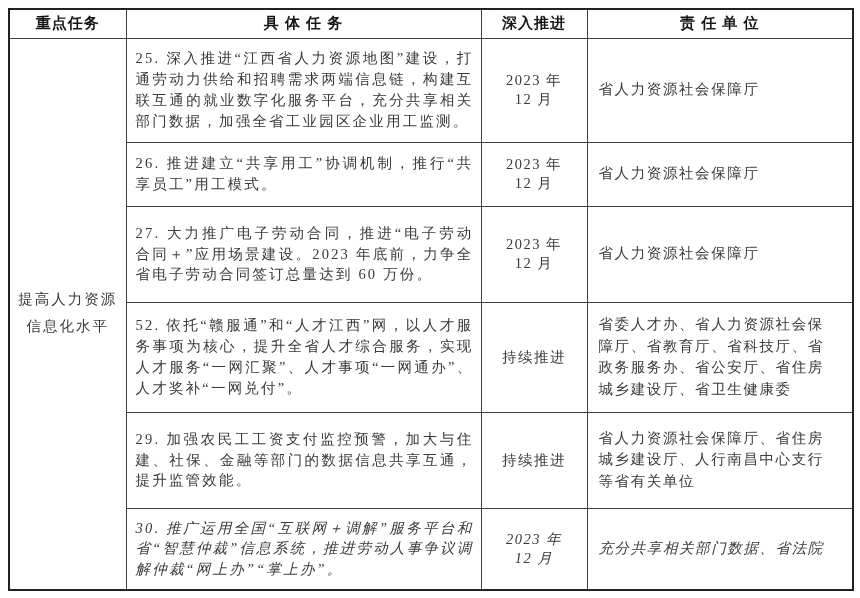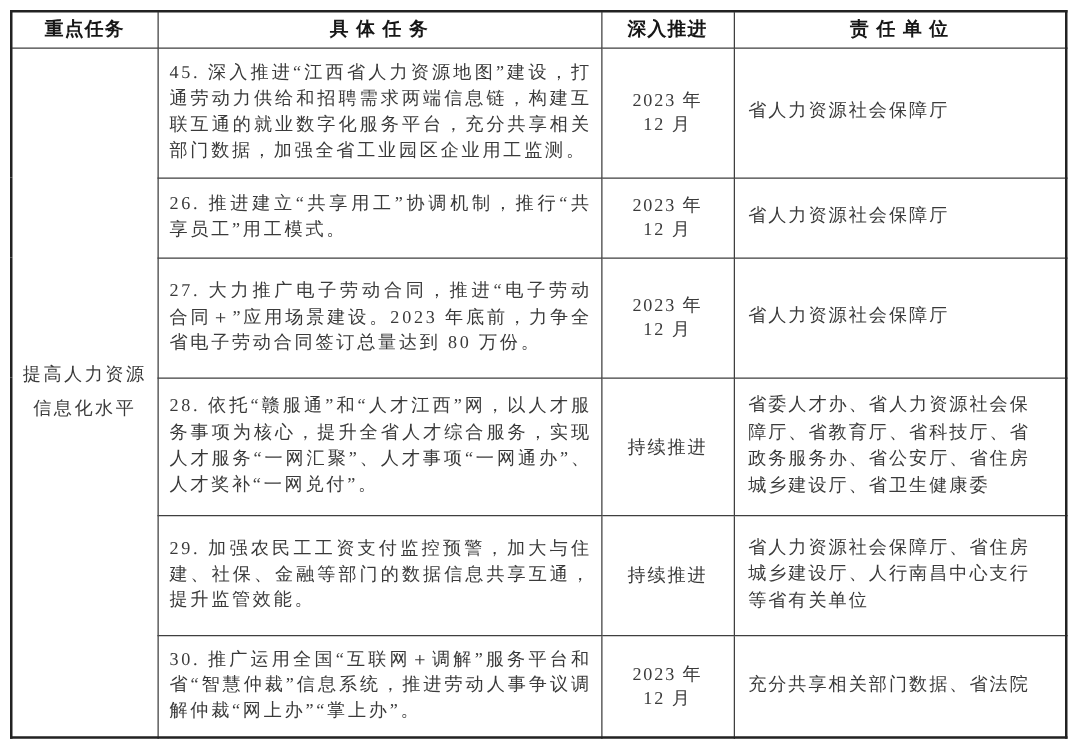--- a/index.html
+++ b/index.html
@@ -38,20 +38,21 @@
     font-size: 15px;
     text-align: center;
     letter-spacing: 1px;
     padding: 2px 0;
   }
   td.cell-category {
     text-align: center;
     letter-spacing: 2px;
     line-height: 27px;
     padding: 0;
+    font-family: Liberation Mono, monospace;
   }
   td.cell-category .cat-inner {
     width: 102px;
     margin: 0 auto;
   }
   td.cell-task {
     text-align: justify;
     text-justify: inter-ideograph;
     letter-spacing: 2.2px;
     line-height: 20.8px;
@@ -67,21 +68,21 @@
     text-justify: inter-ideograph;
     letter-spacing: 1.6px;
     line-height: 21.5px;
     padding: 4px 17px 4px 11px;
   }
   tr.row-25 { height: 104px; }
   tr.row-26 { height: 64px;  }
   tr.row-27 { height: 96px;  }
   tr.row-28 { height: 110px; }
   tr.row-29 { height: 96px;  }
-  tr.row-30 { height: 82px;  }
+  tr.row-30 { height: 82px; font-style: italic;  }
 </style>
 </head>
 <body>
 
 <div class="page">
   <table class="task-table">
     <colgroup>
       <col class="c-category">
       <col class="c-task">
       <col class="c-deadline">
@@ -93,36 +94,36 @@
         <th>具  体  任  务</th>
         <th>深入推进</th>
         <th>责  任  单  位</th>
       </tr>
     </thead>
     <tbody>
       <tr class="row-25">
         <td class="cell-category" rowspan="6">
           <div class="cat-inner">提高人力资源信息化水平</div>
         </td>
-        <td class="cell-task">45. 深入推进“江西省人力资源地图”建设，打通劳动力供给和招聘需求两端信息链，构建互联互通的就业数字化服务平台，充分共享相关部门数据，加强全省工业园区企业用工监测。</td>
+        <td class="cell-task">25. 深入推进“江西省人力资源地图”建设，打通劳动力供给和招聘需求两端信息链，构建互联互通的就业数字化服务平台，充分共享相关部门数据，加强全省工业园区企业用工监测。</td>
         <td class="cell-deadline">2023 年 12 月</td>
         <td class="cell-unit">省人力资源社会保障厅</td>
       </tr>
       <tr class="row-26">
         <td class="cell-task">26. 推进建立“共享用工”协调机制，推行“共享员工”用工模式。</td>
         <td class="cell-deadline">2023 年 12 月</td>
         <td class="cell-unit">省人力资源社会保障厅</td>
       </tr>
       <tr class="row-27">
-        <td class="cell-task">27. 大力推广电子劳动合同，推进“电子劳动合同＋”应用场景建设。2023 年底前，力争全省电子劳动合同签订总量达到 80 万份。</td>
+        <td class="cell-task">27. 大力推广电子劳动合同，推进“电子劳动合同＋”应用场景建设。2023 年底前，力争全省电子劳动合同签订总量达到 60 万份。</td>
         <td class="cell-deadline">2023 年 12 月</td>
         <td class="cell-unit">省人力资源社会保障厅</td>
       </tr>
       <tr class="row-28">
-        <td class="cell-task">28. 依托“赣服通”和“人才江西”网，以人才服务事项为核心，提升全省人才综合服务，实现人才服务“一网汇聚”、人才事项“一网通办”、人才奖补“一网兑付”。</td>
+        <td class="cell-task">52. 依托“赣服通”和“人才江西”网，以人才服务事项为核心，提升全省人才综合服务，实现人才服务“一网汇聚”、人才事项“一网通办”、人才奖补“一网兑付”。</td>
         <td class="cell-deadline">持续推进</td>
         <td class="cell-unit">省委人才办、省人力资源社会保障厅、省教育厅、省科技厅、省政务服务办、省公安厅、省住房城乡建设厅、省卫生健康委</td>
       </tr>
       <tr class="row-29">
         <td class="cell-task">29. 加强农民工工资支付监控预警，加大与住建、社保、金融等部门的数据信息共享互通，提升监管效能。</td>
         <td class="cell-deadline">持续推进</td>
         <td class="cell-unit">省人力资源社会保障厅、省住房城乡建设厅、人行南昌中心支行等省有关单位</td>
       </tr>
       <tr class="row-30">
         <td class="cell-task">30. 推广运用全国“互联网＋调解”服务平台和省“智慧仲裁”信息系统，推进劳动人事争议调解仲裁“网上办”“掌上办”。</td>

